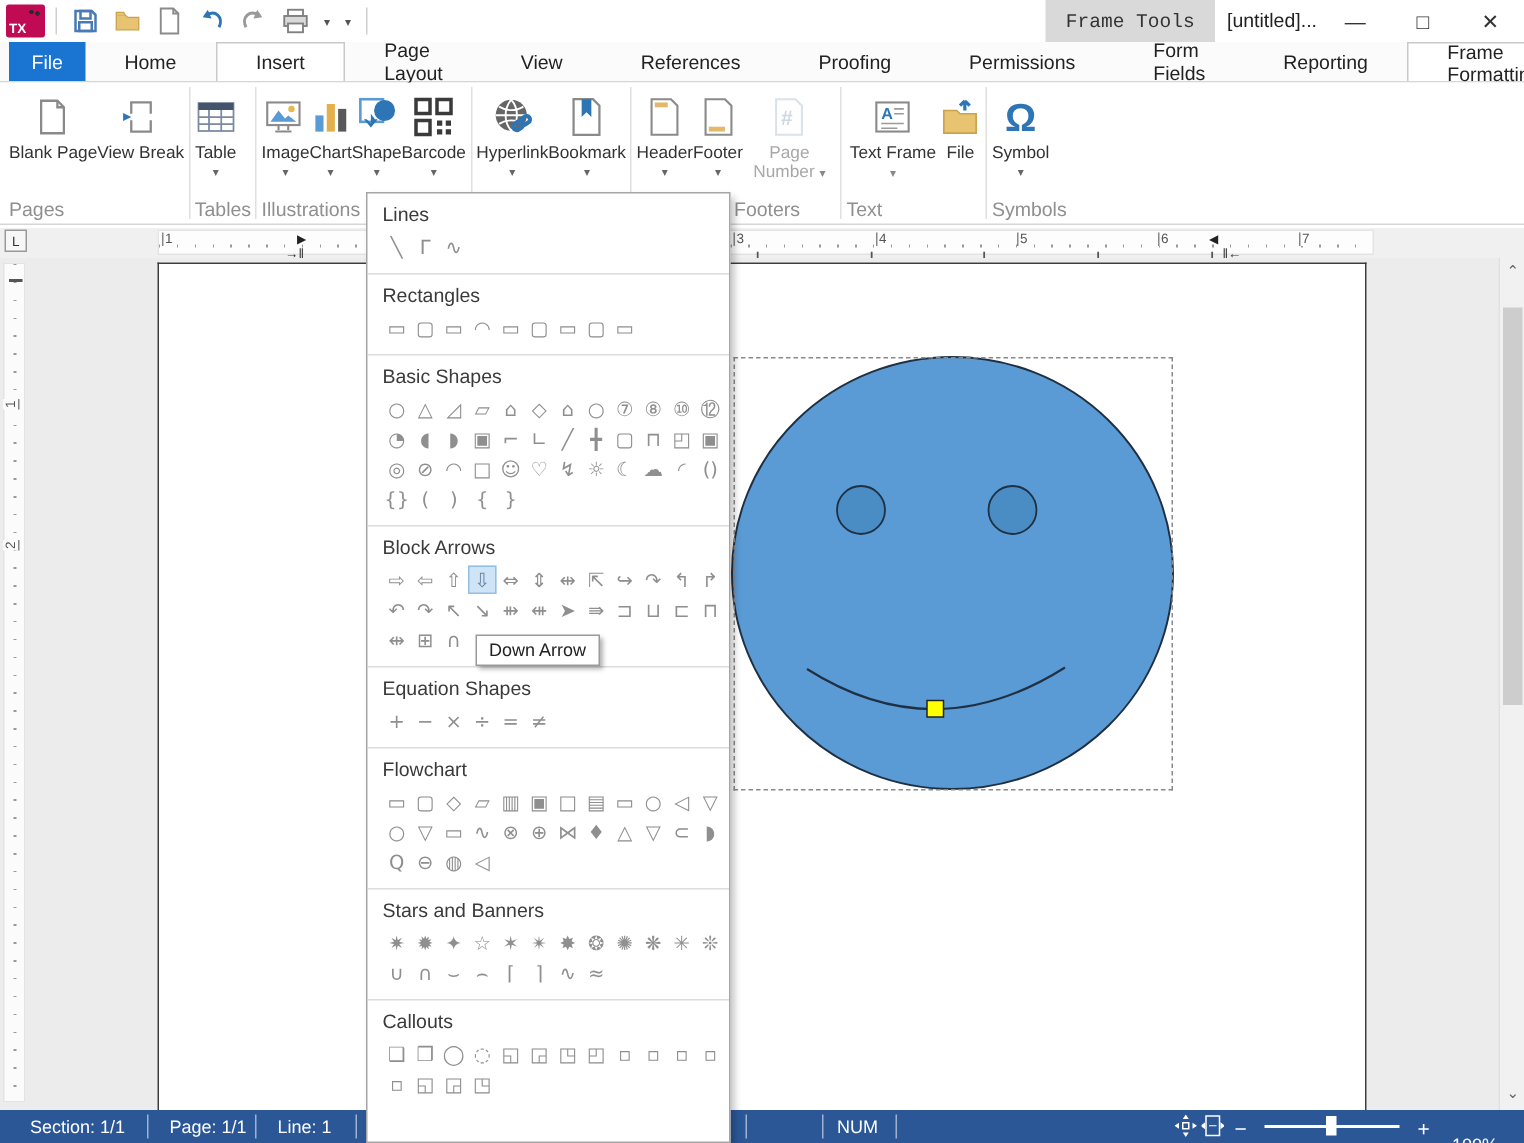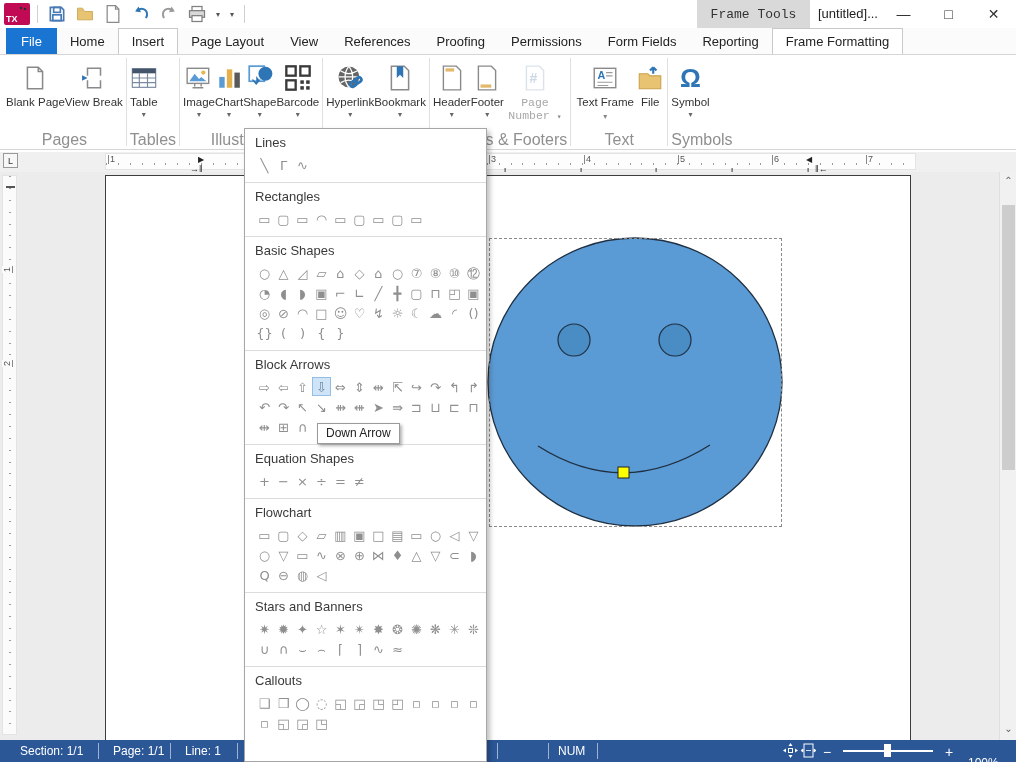--- a/index.html
+++ b/index.html
@@ -16,36 +16,36 @@
      radial-gradient(circle at 2px 2px, #2b2b2b 1.4px, transparent 1.6px),
      radial-gradient(circle at 6px 3px, #2b2b2b 1.4px, transparent 1.6px); }
   .qat-caret { font-size:8px; color:#555; width:10px; text-align:center; }
   .frame-tools-box { position:absolute; left:697px; top:0; width:113px; height:28px; background:#d9d9d9; display:flex; align-items:center; justify-content:center; font-size:13px; color:#333;font-family:Liberation Mono, monospace; }
   .win-title { position:absolute; left:818px; top:6px; font-size:13px; color:#222; }
   .win-controls { position:absolute; right:0; top:0; height:28px; display:flex; }
   .win-btn { width:45px; height:28px; display:flex; align-items:center; justify-content:center; font-size:14px; color:#333; }
 
   
   .tabstrip { position:absolute; left:0; top:28px; width:1016px; height:27px; background:#fbfbfb; border-bottom:1px solid #d6d6d6; display:flex; align-items:stretch; }
-  .tab { padding:0 13px; display:flex; align-items:center; font-size:13px; color:#222; }
+  .tab { padding:0 26px; display:flex; align-items:center; font-size:13px; color:#222; }
   .tab.file { background:#1a75d2; color:#fff; padding:0 15px; }
   .tab.active { background:#fff; border:1px solid #c9c9c9; border-bottom:none; }
   .tab.contextual { background:#fff; border:1px solid #c9c9c9; border-bottom:none; }
 
   
   .ribbon { position:absolute; left:0; top:55px; width:1016px; height:95px; background:#fff; border-bottom:1px solid #d6d6d6; display:flex; }
   .rgroup { display:flex; flex-direction:column; padding:2px 2px 0 2px; }
   .rgroup-btns { display:flex; flex:1; align-items:flex-start; }
-  .rgroup-label { text-align:center; font-size:16px; color:#8f8f8f; height:16px; line-height:14px; }
+  .rgroup-label { text-align:left; font-size:13px; color:#8f8f8f; height:16px; line-height:14px; }
   .rgroup-sep { width:1px; background:#e0e0e0; margin:3px 1px; }
   .rbtn { display:flex; flex-direction:column; align-items:center; padding-top:5px; min-height:74px; }
   .rbtn .ric { height:32px; display:flex; align-items:center; justify-content:center; }
   .rbtn .rlabel { font-size:11.5px; color:#333; text-align:center; line-height:13px; margin-top:2px; max-width:62px; }
   .rbtn .rarrow { font-size:8px; color:#666; margin-top:1px; }
-  .rbtn.disabled .rlabel { color:#a8a8a8;font-family:Liberation Mono, monospace; }
+  .rbtn.disabled .rlabel { color:#a8a8a8; }
   .rbtn.disabled .ric { opacity:.5; }
   .omega { font-size:26px; color:#2e75b6; font-weight:bold; line-height:26px; }
 
   
   .rulerrow { position:absolute; left:0; top:152px; width:1016px; height:20px; background:#f0f0f0; }
   .tabsel { position:absolute; left:3px; top:1px; width:15px; height:15px; border:1px solid #999; background:#f7f7f7; font-size:9px; color:#333; display:flex; align-items:center; justify-content:center; }
   .hruler { position:absolute; left:105px; top:1px; width:811px; height:17px; background:#fdfdfd; border:1px solid #e3e3e3; }
   .hticks { position:absolute; left:0; top:9px; width:100%; height:2px;
      background:repeating-linear-gradient(to right, #999 0 1px, transparent 1px 11.9px); }
   .rnum { position:absolute; top:1px; font-size:9px; color:#555; border-left:1px solid #888; padding-left:1px; height:9px; line-height:9px; background:#fdfdfd; }

